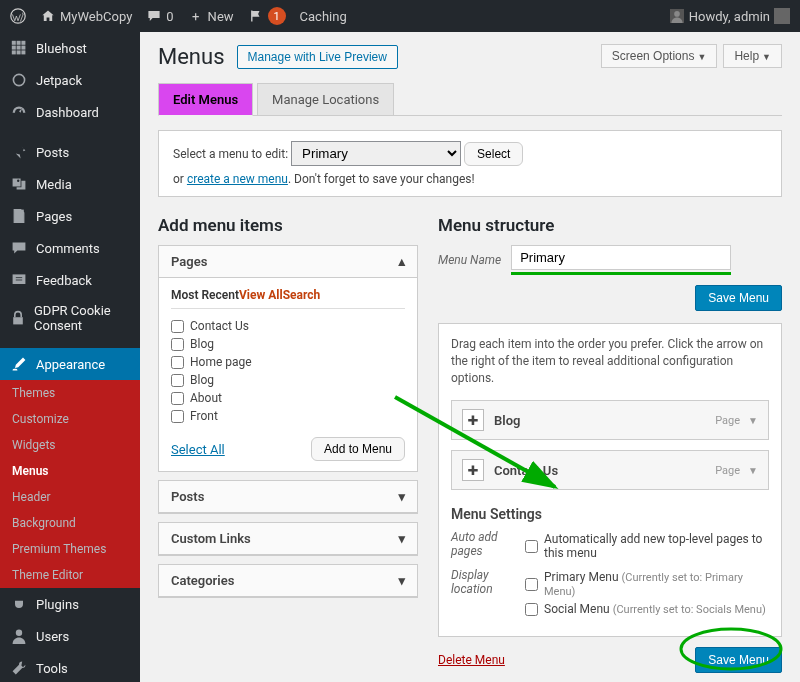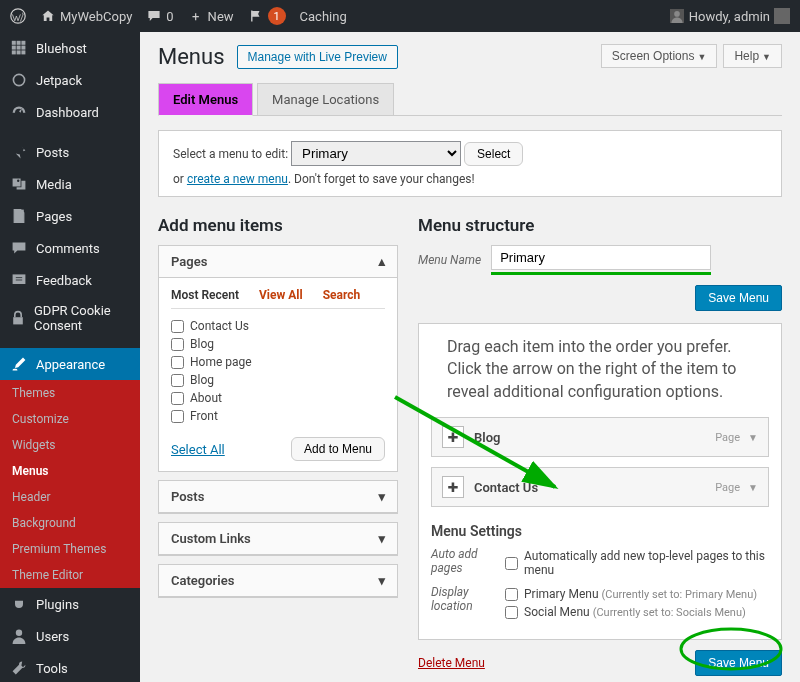--- a/index.html
+++ b/index.html
@@ -36,44 +36,44 @@
 .tabs { display: flex; border-bottom: 1px solid #ccc; margin-bottom: 14px; }
 .tab { padding: 8px 14px; background: #e5e5e5; border: 1px solid #ccc; border-bottom: none; margin-right: 4px; cursor: pointer; font-size: 13px; color: #555; }
 .tab.active { background: #d946ef; border-bottom: 1px solid #f1f1f1; margin-bottom: -1px; font-weight: 600; color: #000; }
 
 .select-menu-box { background: #fff; border: 1px solid #ccc; padding: 10px 14px; margin-bottom: 18px; font-size: 12px; }
 .select-menu-box select { padding: 3px 6px; width: 170px; border: 1px solid #8c8f94; }
 .btn { background: #f7f7f7; border: 1px solid #ccc; padding: 4px 12px; cursor: pointer; font-size: 12px; border-radius: 6px; }
 .link { color: #0073aa; text-decoration: underline; cursor: pointer; }
 
 .cols { display: flex; gap: 20px; }
-.col-left { width: 240px; }
+.col-left { width: 260px; }
 .col-right { flex: 1; }
 
 h2 { font-size: 17px; font-weight: 600; margin-bottom: 10px; color: #23282d; }
 
 .meta-box { border: 1px solid #ccc; background: #fff; margin-bottom: 8px; }
 .meta-box-head { background: #fafafa; border-bottom: 1px solid #ccc; padding: 8px 12px; cursor: pointer; display: flex; justify-content: space-between; align-items: center; font-size: 13px; font-weight: 600; }
 .meta-box-body { padding: 10px 12px; }
-.inner-tabs { display: flex; gap: 20px; border-bottom: 1px solid #ddd; padding-bottom: 6px; margin-bottom: 8px; font-size: 12px; }
+.inner-tabs { display: flex; gap: 0; border-bottom: 1px solid #ddd; padding-bottom: 6px; margin-bottom: 8px; font-size: 12px; }
 .inner-tab { color: #c2410c; cursor: pointer; font-weight: bold; }
 .inner-tab.active { color: #333; font-weight: 600; }
 .chk-item { display: flex; align-items: center; gap: 6px; padding: 2px 0; font-size: 12px; }
 .chk-item input { margin: 0; }
 .meta-foot { display: flex; justify-content: space-between; align-items: center; margin-top: 12px; }
 
 .menu-name-row { display: flex; align-items: center; gap: 10px; margin-bottom: 10px; }
 .menu-name-row label { font-style: italic; color: #666; font-size: 12px; }
 .menu-name-row input { border: 1px solid #ccc; padding: 4px 8px; width: 220px; font-size: 13px; }
 .underline-green { border-bottom: 3px solid #0a0; display: inline-block; padding-bottom: 2px; }
 .btn-primary { background: #0085ba; border: 1px solid #006799; color: #fff; padding: 5px 12px; cursor: pointer; border-radius: 2px; font-size: 12px; }
 .save-row { text-align: right; margin-bottom: 12px; }
 
 .menu-struct-box { border: 1px solid #ccc; background: #fff; padding: 12px; }
-.instructions { font-size: 16px; color: #555; margin-bottom: 14px; line-height: 1.4; margin-left: 16px; }
+.instructions { font-size: 12px; color: #555; margin-bottom: 14px; line-height: 1.4; }
 .menu-item { border: 1px solid #ccc; background: #f6f6f6; padding: 8px 10px; display: flex; align-items: center; margin-bottom: 10px; }
 .menu-item .plus { border: 1px solid #bbb; background: #fff; width: 22px; height: 22px; display: inline-flex; align-items: center; justify-content: center; margin-right: 10px; cursor: move; }
 .menu-item .label { flex: 1; font-weight: 600; }
 .menu-item .type { color: #999; font-size: 11px; }
 .menu-item .tri { margin-left: 8px; color: #999; font-size: 10px; cursor: pointer; }
 
 .menu-settings h3 { font-size: 14px; font-weight: 600; margin: 16px 0 8px; }
 .setting-row { display: flex; gap: 14px; margin-bottom: 6px; font-size: 12px; }
 .setting-row .lbl { width: 60px; font-style: italic; color: #666; }
 .setting-row .opts { flex: 1; }

